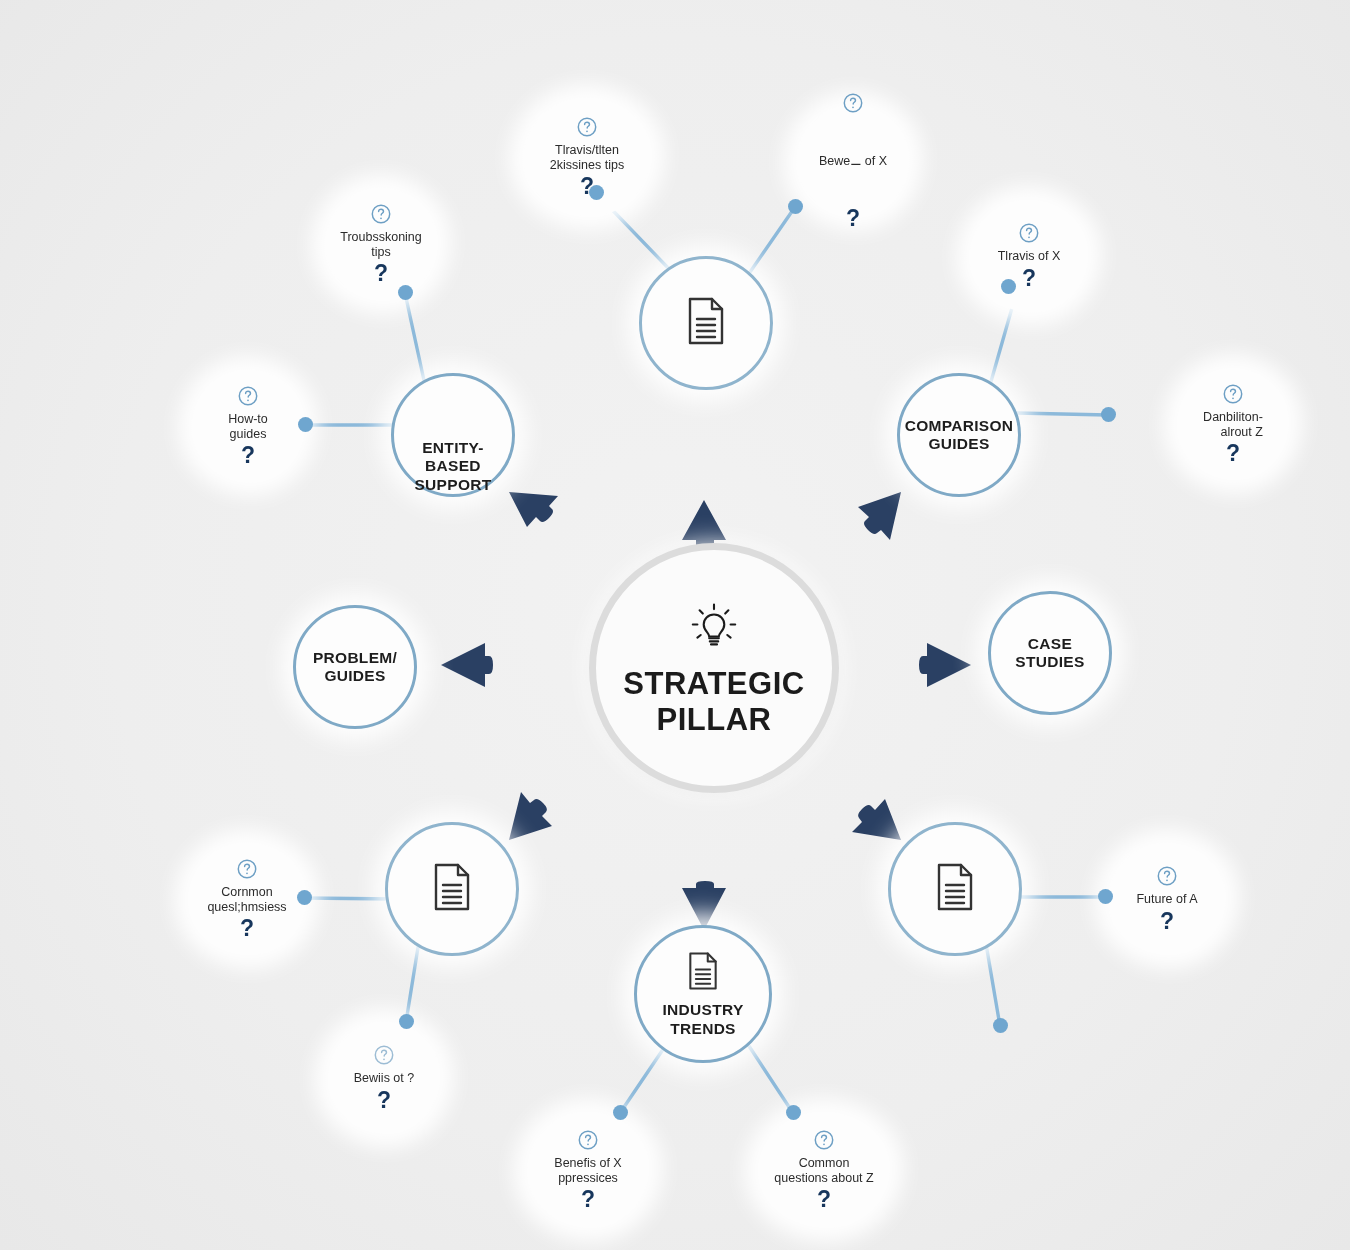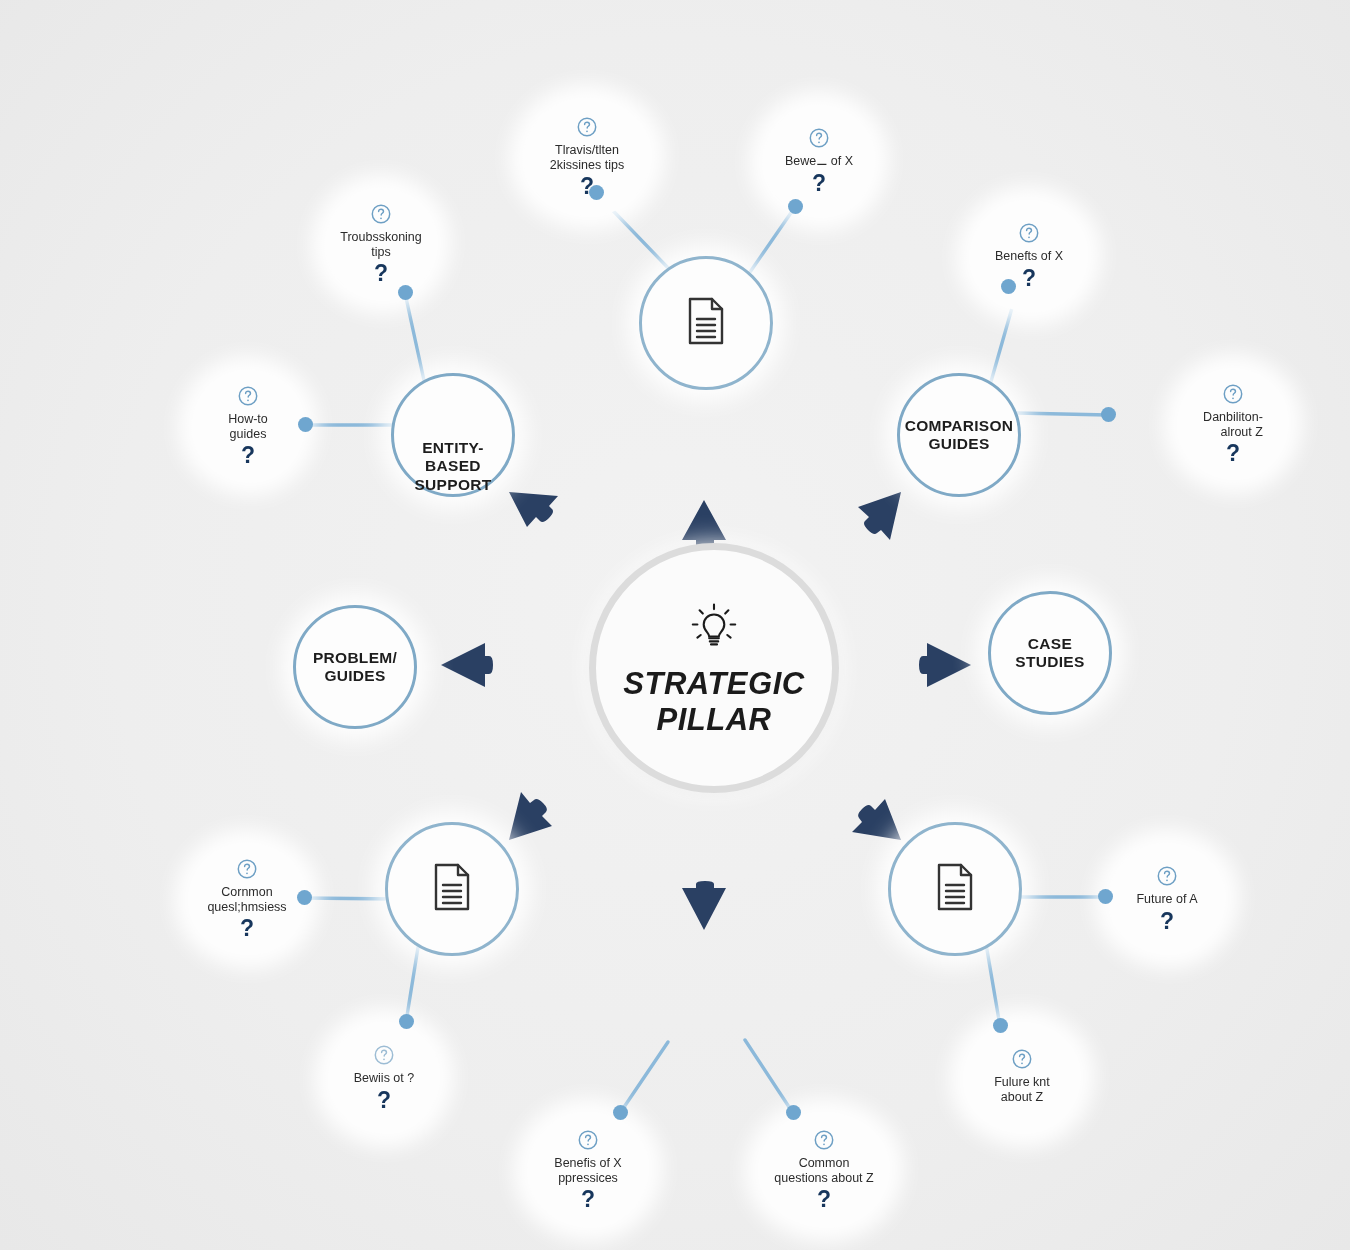--- a/index.html
+++ b/index.html
@@ -44,21 +44,20 @@
   
   .hub {
     width: 250px;
     height: 250px;
     left: 589px;
     top: 543px;
     background: #fbfbfb;
     border: 7px solid #dcdcdc;
     box-shadow: 0 0 26px rgba(255,255,255,0.95), 0 2px 10px rgba(0,0,0,0.05);
     z-index: 6;
-    font-style: italic;
   }
   .hub-title {
     font-size: 31px;
     font-weight: bold;
     color: #1b1b1b;
     line-height: 1.17;
     letter-spacing: 0.5px;
     margin-top: 6px;
   }
   .hub-icon {
@@ -244,20 +243,33 @@
   <div class="node primary plain" style="left:385px;top:822px;width:134px;height:134px;">
     <span class="doc-icon">
       <svg width="48" height="52" viewBox="0 0 48 52" fill="none" stroke="#333333" stroke-width="2.4" stroke-linejoin="round" stroke-linecap="round">
         <path d="M8 4h22l10 10v34H8z"></path>
         <path d="M30 4v10h10"></path>
         <path d="M15 24h18M15 30h18M15 36h18M15 42h18"></path>
       </svg>
     </span>
   </div>
 
+  <div class="node primary" style="left:634px;top:925px;width:138px;height:138px;">
+    <span class="doc-icon">
+      <svg width="38" height="42" viewBox="0 0 48 52" fill="none" stroke="#333333" stroke-width="2.6" stroke-linejoin="round" stroke-linecap="round">
+        <path d="M8 4h22l10 10v34H8z"></path>
+        <path d="M30 4v10h10"></path>
+        <path d="M15 24h18M15 30h18M15 36h18M15 42h18"></path>
+      </svg>
+    </span>
+    <div class="primary-label">
+      <div>INDUSTRY</div>
+      <div>TRENDS</div>
+    </div>
+  </div>
 
   <div class="node primary plain" style="left:888px;top:822px;width:134px;height:134px;">
     <span class="doc-icon">
       <svg width="48" height="52" viewBox="0 0 48 52" fill="none" stroke="#333333" stroke-width="2.4" stroke-linejoin="round" stroke-linecap="round">
         <path d="M8 4h22l10 10v34H8z"></path>
         <path d="M30 4v10h10"></path>
         <path d="M15 24h18M15 30h18M15 36h18M15 42h18"></path>
       </svg>
     </span>
   </div>
@@ -281,41 +293,41 @@
         <circle cx="12" cy="12" r="9.5"></circle>
         <path d="M9.4 9.3c0-1.5 1.2-2.6 2.7-2.6s2.6 1.1 2.6 2.5c0 1.9-2.5 2-2.5 3.8" stroke-linecap="round"></path>
         <circle cx="12" cy="16.7" r="0.95" fill="#6d9fc4" stroke="none"></circle>
       </svg>
     </span>
     <div class="bubble-label">Tlravis/tlten
 2kissines tips</div>
     <div class="bubble-mark">?</div>
   </div>
 
-  <div class="node bubble" style="left:763px;top:105px;width:112px;height:112px;">
+  <div class="node bubble" style="left:797px;top:105px;width:112px;height:112px;gap:35px;">
     <span class="bubble-q-icon">
       <svg width="22" height="22" viewBox="0 0 24 24" fill="none" stroke="#6d9fc4" stroke-width="1.6">
         <circle cx="12" cy="12" r="9.5"></circle>
         <path d="M9.4 9.3c0-1.5 1.2-2.6 2.7-2.6s2.6 1.1 2.6 2.5c0 1.9-2.5 2-2.5 3.8" stroke-linecap="round"></path>
         <circle cx="12" cy="16.7" r="0.95" fill="#6d9fc4" stroke="none"></circle>
       </svg>
     </span>
     <div class="bubble-label">Bewe⚊ of X</div>
     <div class="bubble-mark">?</div>
   </div>
 
   <div class="node bubble" style="left:970px;top:200px;width:118px;height:112px;">
     <span class="bubble-q-icon">
       <svg width="22" height="22" viewBox="0 0 24 24" fill="none" stroke="#6d9fc4" stroke-width="1.6">
         <circle cx="12" cy="12" r="9.5"></circle>
         <path d="M9.4 9.3c0-1.5 1.2-2.6 2.7-2.6s2.6 1.1 2.6 2.5c0 1.9-2.5 2-2.5 3.8" stroke-linecap="round"></path>
         <circle cx="12" cy="16.7" r="0.95" fill="#6d9fc4" stroke="none"></circle>
       </svg>
     </span>
-    <div class="bubble-label">Benefts of X</div>
+    <div class="bubble-label">Tlravis of X</div>
     <div class="bubble-mark">?</div>
   </div>
 
   <div class="node bubble" style="left:1177px;top:368px;width:112px;height:112px;text-align:right;">
     <span class="bubble-q-icon">
       <svg width="22" height="22" viewBox="0 0 24 24" fill="none" stroke="#6d9fc4" stroke-width="1.6">
         <circle cx="12" cy="12" r="9.5"></circle>
         <path d="M9.4 9.3c0-1.5 1.2-2.6 2.7-2.6s2.6 1.1 2.6 2.5c0 1.9-2.5 2-2.5 3.8" stroke-linecap="round"></path>
         <circle cx="12" cy="16.7" r="0.95" fill="#6d9fc4" stroke="none"></circle>
       </svg>
@@ -382,32 +394,20 @@
         <circle cx="12" cy="12" r="9.5"></circle>
         <path d="M9.4 9.3c0-1.5 1.2-2.6 2.7-2.6s2.6 1.1 2.6 2.5c0 1.9-2.5 2-2.5 3.8" stroke-linecap="round"></path>
         <circle cx="12" cy="16.7" r="0.95" fill="#6d9fc4" stroke="none"></circle>
       </svg>
     </span>
     <div class="bubble-label">Common
 questions about Z</div>
     <div class="bubble-mark">?</div>
   </div>
 
-  <div class="node bubble" style="left:963px;top:1022px;width:118px;height:112px;">
-    <span class="bubble-q-icon">
-      <svg width="22" height="22" viewBox="0 0 24 24" fill="none" stroke="#6d9fc4" stroke-width="1.6">
-        <circle cx="12" cy="12" r="9.5"></circle>
-        <path d="M9.4 9.3c0-1.5 1.2-2.6 2.7-2.6s2.6 1.1 2.6 2.5c0 1.9-2.5 2-2.5 3.8" stroke-linecap="round"></path>
-        <circle cx="12" cy="16.7" r="0.95" fill="#6d9fc4" stroke="none"></circle>
-      </svg>
-    </span>
-    <div class="bubble-label">Fulure knt
-about Z</div>
-    <div class="bubble-mark"></div>
-  </div>
 
   <div class="node bubble" style="left:1108px;top:843px;width:118px;height:112px;">
     <span class="bubble-q-icon">
       <svg width="22" height="22" viewBox="0 0 24 24" fill="none" stroke="#6d9fc4" stroke-width="1.6">
         <circle cx="12" cy="12" r="9.5"></circle>
         <path d="M9.4 9.3c0-1.5 1.2-2.6 2.7-2.6s2.6 1.1 2.6 2.5c0 1.9-2.5 2-2.5 3.8" stroke-linecap="round"></path>
         <circle cx="12" cy="16.7" r="0.95" fill="#6d9fc4" stroke="none"></circle>
       </svg>
     </span>
     <div class="bubble-label">Future of A</div>

